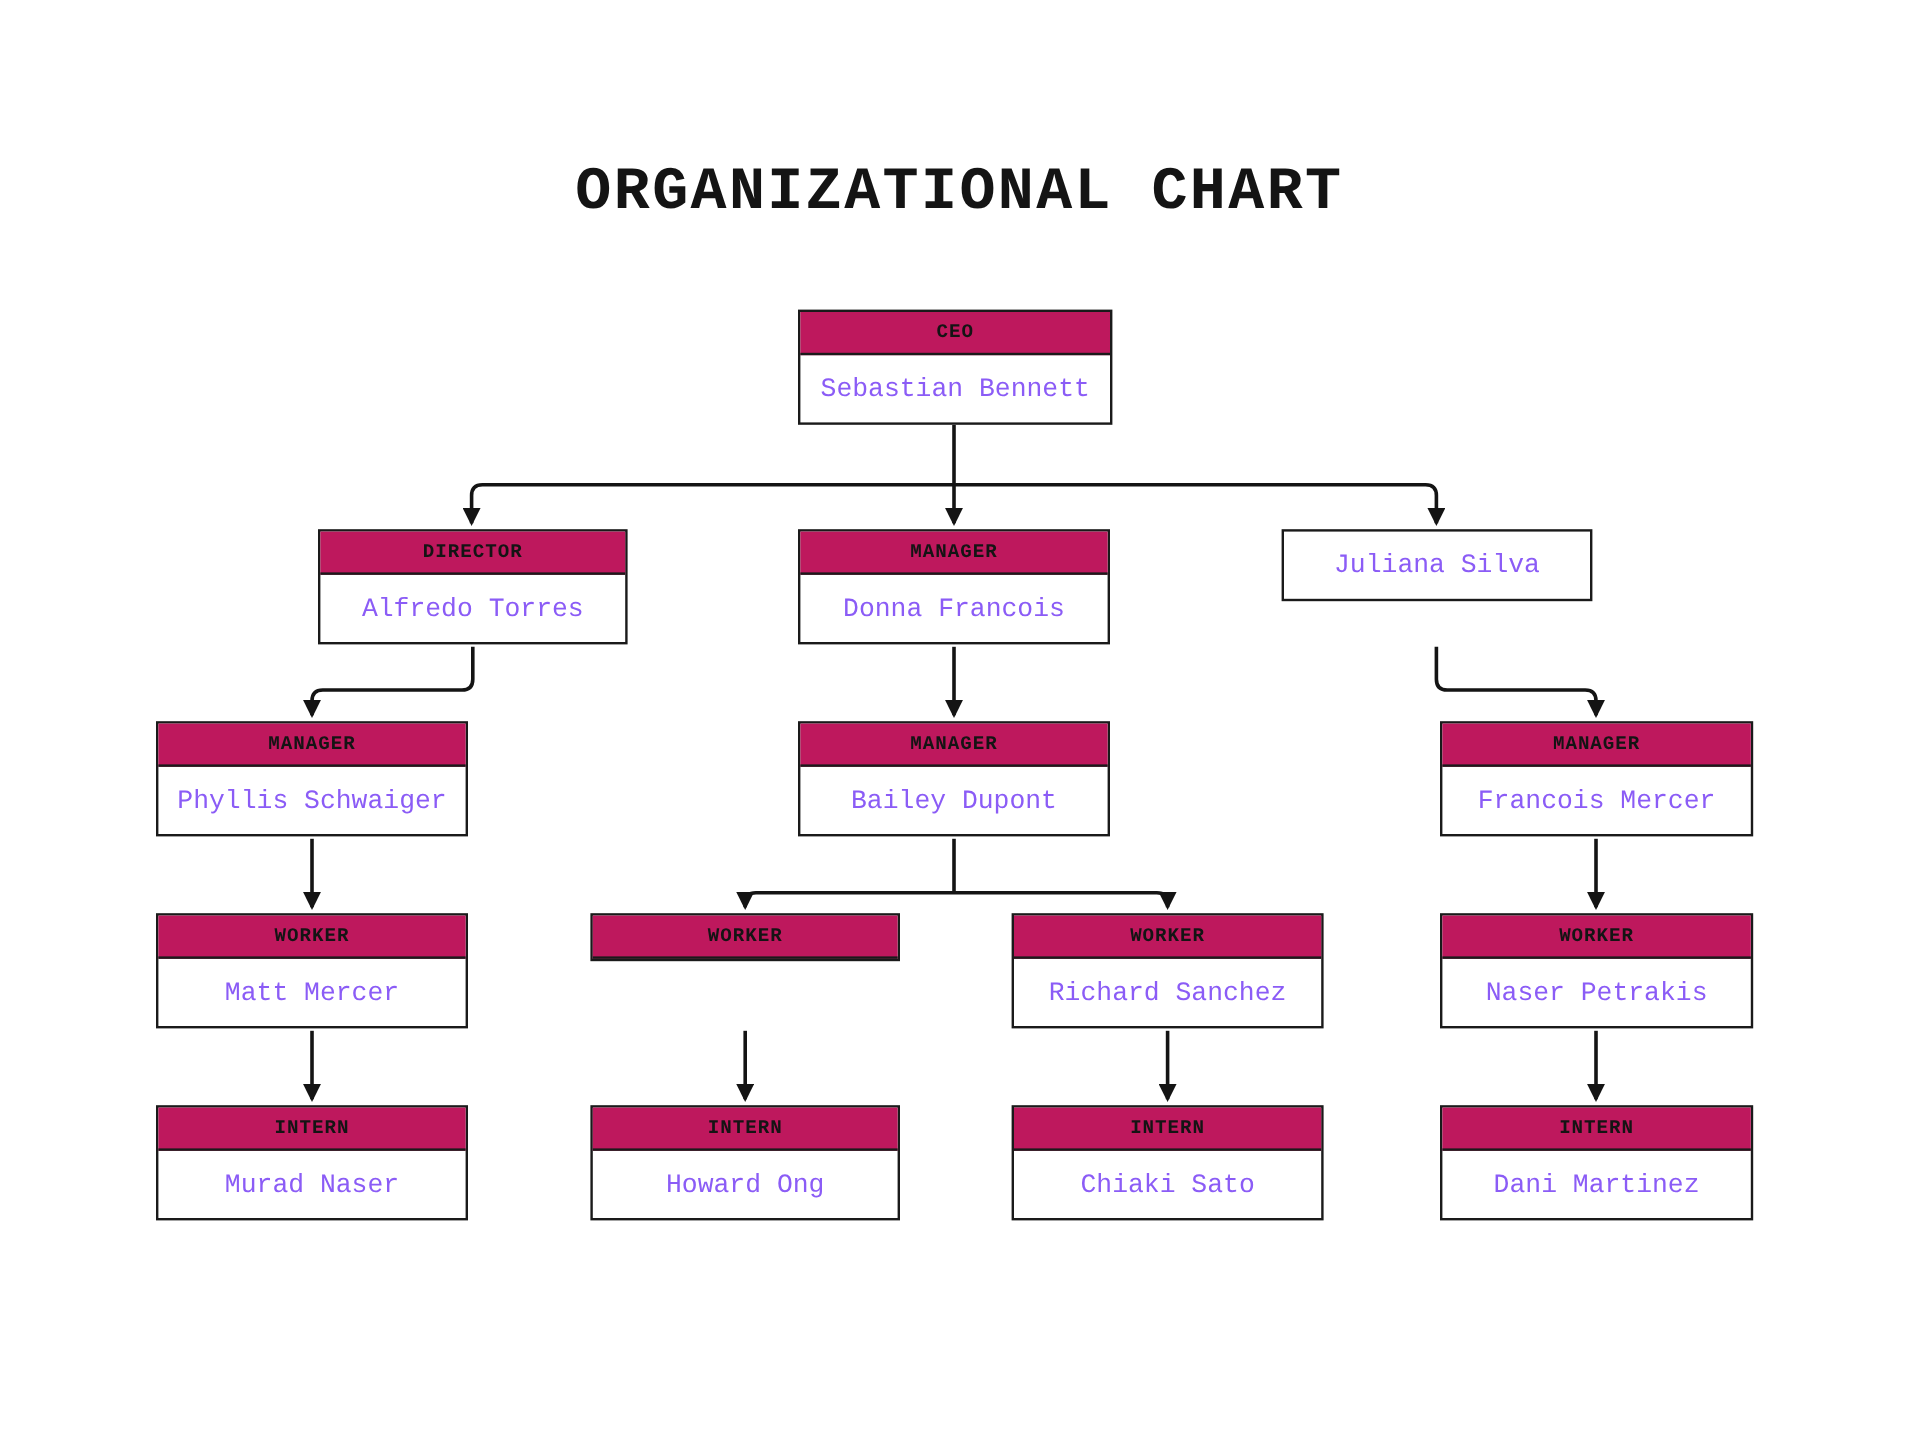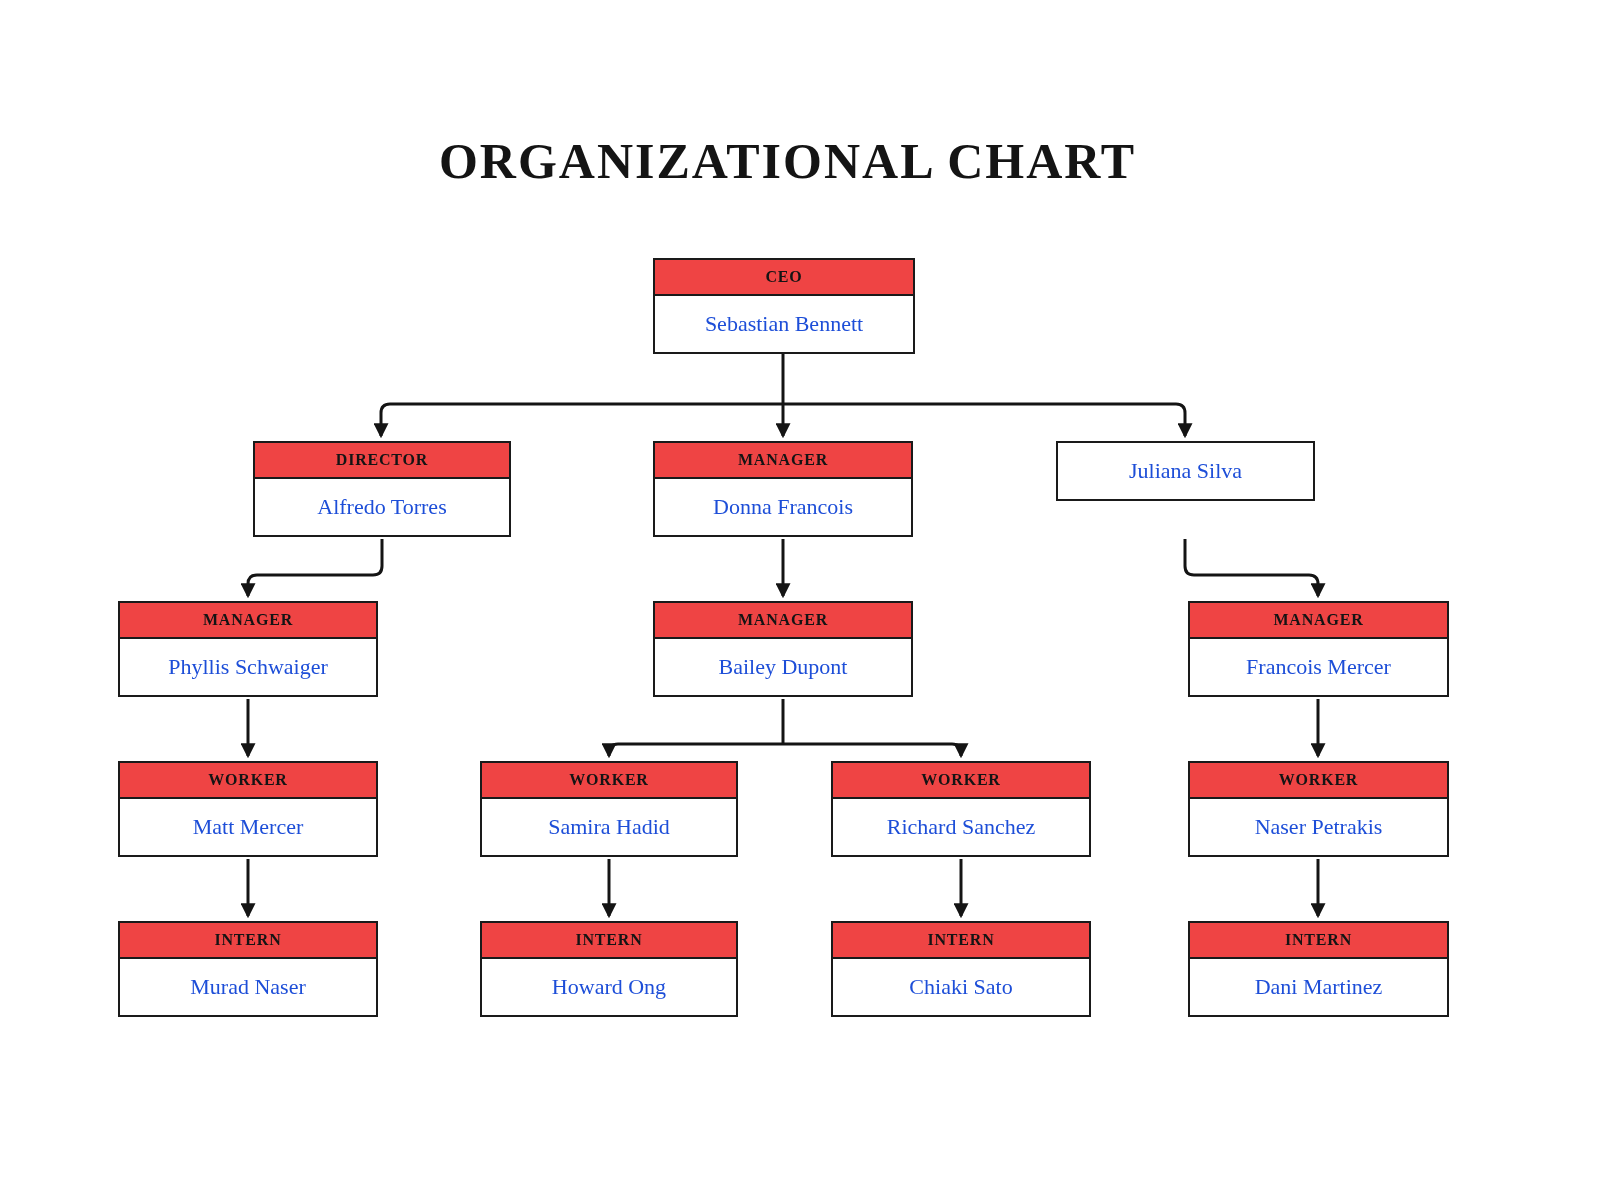--- a/index.html
+++ b/index.html
@@ -1,22 +1,23 @@
 <!DOCTYPE html>
 <html><head>
 <meta charset="utf-8">
 <style>
   html, body { margin: 0; padding: 0; background: #ffffff; }
   .canvas {
     position: relative;
     width: 1516px;
     height: 1200px;
     background: #ffffff;
-    font-family: Liberation Serif, serif;
+    font-family: Liberation Mono, monospace;
     overflow: hidden;
+    margin-left: 12px;
   }
   .chart-title {
     position: absolute;
     top: 132px;
     left: 0;
     width: 1575px;
     margin: 0;
     text-align: center;
     font-size: 50px;
     font-weight: bold;
@@ -36,37 +37,37 @@
     stroke-width: 3;
   }
   .node {
     position: absolute;
     border: 2px solid #1a1a1a;
     background: #ffffff;
     box-sizing: border-box;
   }
   .node-header {
     height: 34px;
-    background: #ef4444;
+    background: #be185d;
     border-bottom: 2px solid #1a1a1a;
     display: flex;
     align-items: center;
     justify-content: center;
     font-size: 16px;
     font-weight: bold;
     letter-spacing: 0.8px;
     color: #141414;
   }
   .node-name {
     height: 56px;
     display: flex;
     align-items: center;
     justify-content: center;
     font-size: 22px;
-    color: #1d4ed8;
+    color: #8b5cf6;
   }
 </style>
 </head>
 <body>
 
 <div class="canvas">
 
   <h1 class="chart-title">ORGANIZATIONAL CHART</h1>
 
   <svg class="connectors" viewBox="0 0 1600 1200" xmlns="http://www.w3.org/2000/svg">
@@ -133,21 +134,20 @@
     <div class="node-header">MANAGER</div>
     <div class="node-name">Francois Mercer</div>
   </div>
 
   <div class="node" style="left:118px; top:761px; width:260px;">
     <div class="node-header">WORKER</div>
     <div class="node-name">Matt Mercer</div>
   </div>
   <div class="node" style="left:480px; top:761px; width:258px;">
     <div class="node-header">WORKER</div>
-    <div class="node-name">Samira Hadid</div>
   </div>
   <div class="node" style="left:831px; top:761px; width:260px;">
     <div class="node-header">WORKER</div>
     <div class="node-name">Richard Sanchez</div>
   </div>
   <div class="node" style="left:1188px; top:761px; width:261px;">
     <div class="node-header">WORKER</div>
     <div class="node-name">Naser Petrakis</div>
   </div>
 

